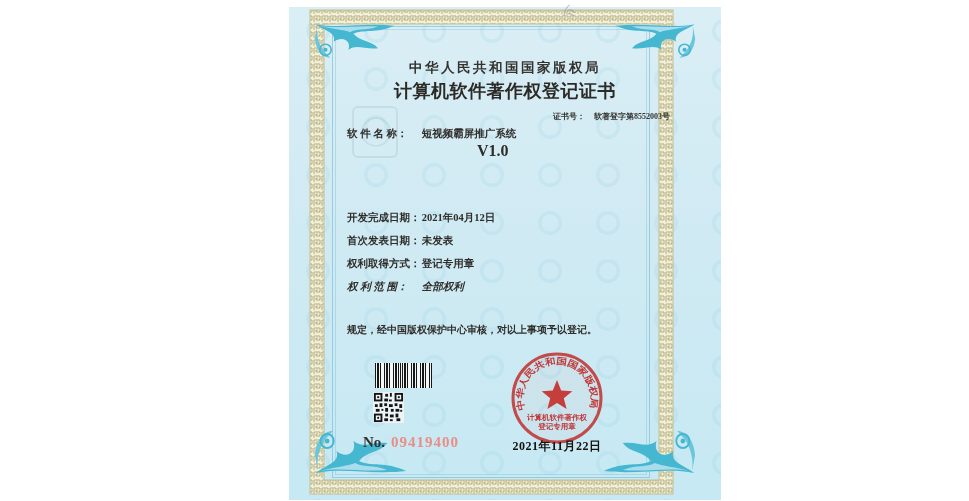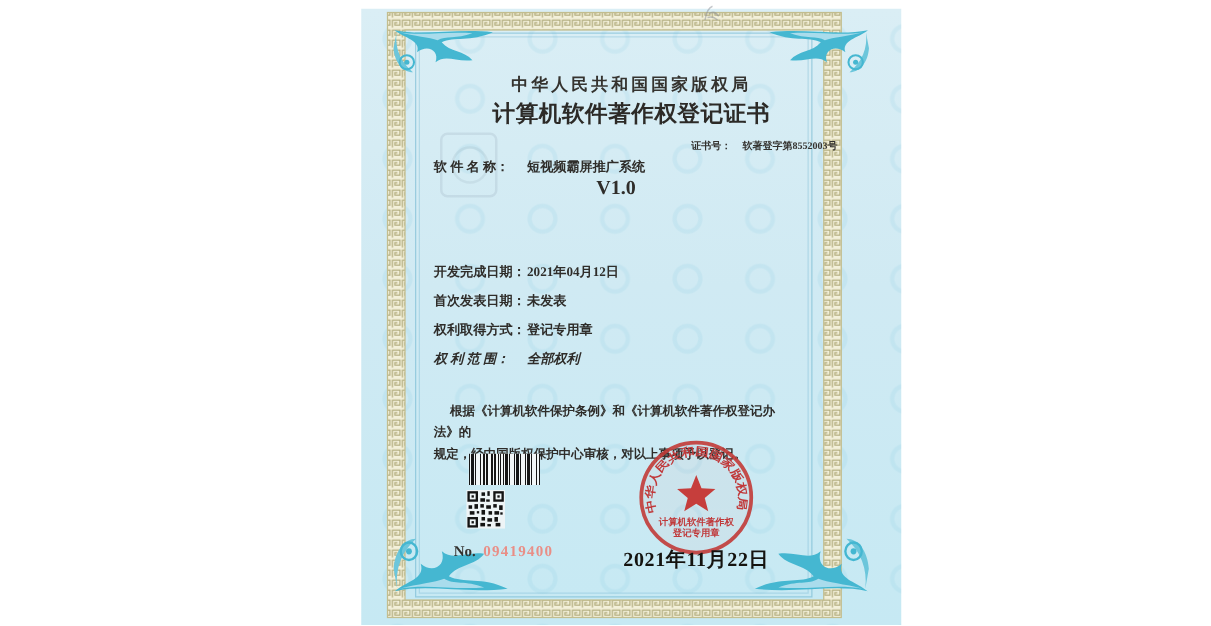--- a/index.html
+++ b/index.html
@@ -46,29 +46,29 @@
     font-size:10px; font-weight:bold; line-height:17px; color:#2f2d2a; }
   .statement .l1 { text-indent:13px; }
 
   .barcode { position:absolute; left:86px; top:356px; width:57px; height:25px; background:
     repeating-linear-gradient(90deg,#161616 0 1px,rgba(0,0,0,0) 1px 2px,#161616 2px 4px,rgba(0,0,0,0) 4px 5px,#161616 5px 6px,rgba(0,0,0,0) 6px 9px),
     repeating-linear-gradient(90deg,rgba(0,0,0,0) 0 3px,#161616 3px 4px,rgba(0,0,0,0) 4px 11px);
     background-color:#f2f6f7; }
 
   .qr { position:absolute; left:84px; top:385px; width:31px; height:31px; }
 
-  .serial { position:absolute; left:74px; top:427px; font-size:12px; }
+  .serial { position:absolute; left:74px; top:427px; font-size:15px; }
   .serial .no { color:#33312e; font-weight:bold; margin-right:6px; }
   .serial .num { color:#e98e86; letter-spacing:1px; font-weight:bold; }
 
   .seal { position:absolute; left:220px; top:343px; width:96px; height:96px; }
   .seal text { font-family:"Liberation Serif","DejaVu Serif",serif; font-weight:bold; }
 
   .issue-date { position:absolute; left:206px; top:431px; width:124px; text-align:center;
-    font-size:16px; font-weight:bold; letter-spacing:0.5px; color:#14130f; }
+    font-size:12px; font-weight:bold; letter-spacing:0.5px; color:#14130f; }
 
   .embossed { position:absolute; left:63px; top:99px; width:46px; height:52px;
     border:2px solid rgba(145,165,180,0.22); border-radius:6px; }
   .embossed .c { position:absolute; left:7px; top:9px; width:30px; height:30px;
     border:2px solid rgba(145,165,180,0.18); border-radius:50%; }
 
   .faint-mark { position:absolute; left:272px; top:-3px; opacity:0.5; }
 </style>
 </head>
 <body>
@@ -153,21 +153,20 @@
     <div class="row r4">
       <span class="lbl">权利取得方式：</span>
       <span class="val">登记专用章</span>
     </div>
     <div class="row r5">
       <span class="lbl">权 利 范 围：</span>
       <span class="val">全部权利</span>
     </div>
 
     <div class="statement">
-      <div class="l1">根据《计算机软件保护条例》和《计算机软件著作权登记办法》的</div>
       <div class="l2">规定，经中国版权保护中心审核，对以上事项予以登记。</div>
     </div>
 
     <div class="barcode"></div>
     <svg class="qr" viewBox="0 0 33 33">
       <rect width="33" height="33" fill="#eef4f6"></rect>
       <g fill="#141414">
         <rect x="1" y="1" width="9" height="9"></rect>
           <rect x="23" y="1" width="9" height="9"></rect>
           <rect x="1" y="23" width="9" height="9"></rect>

